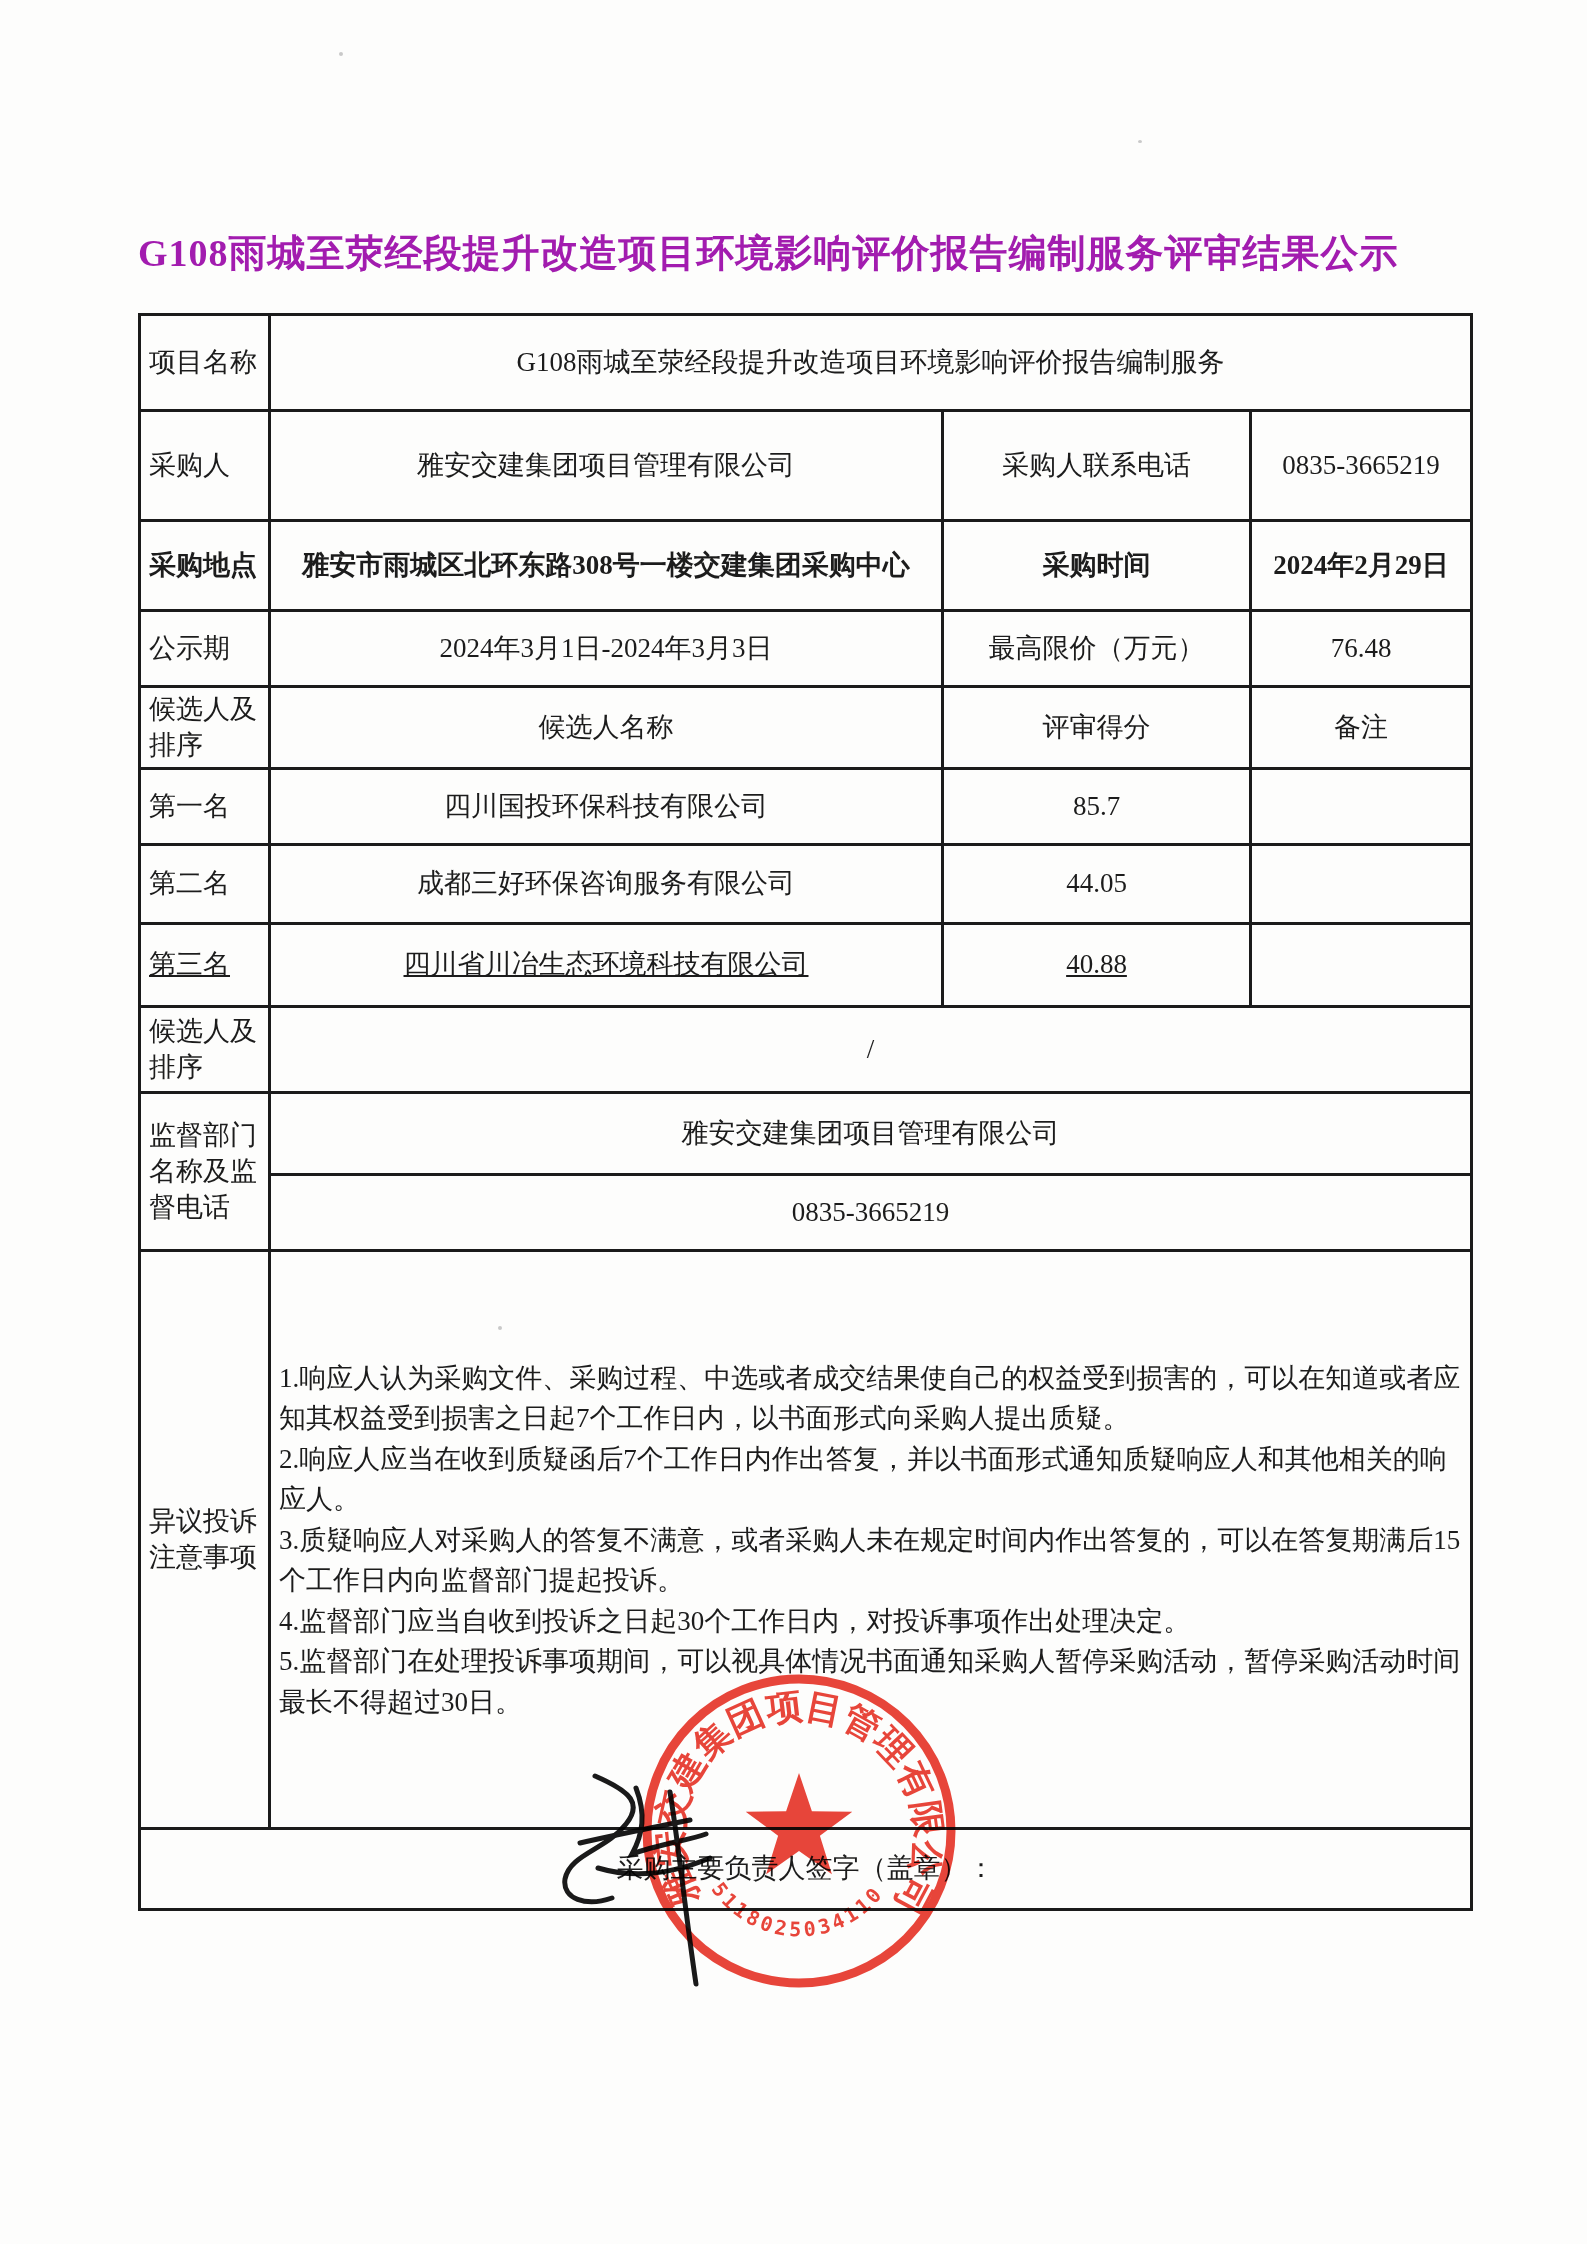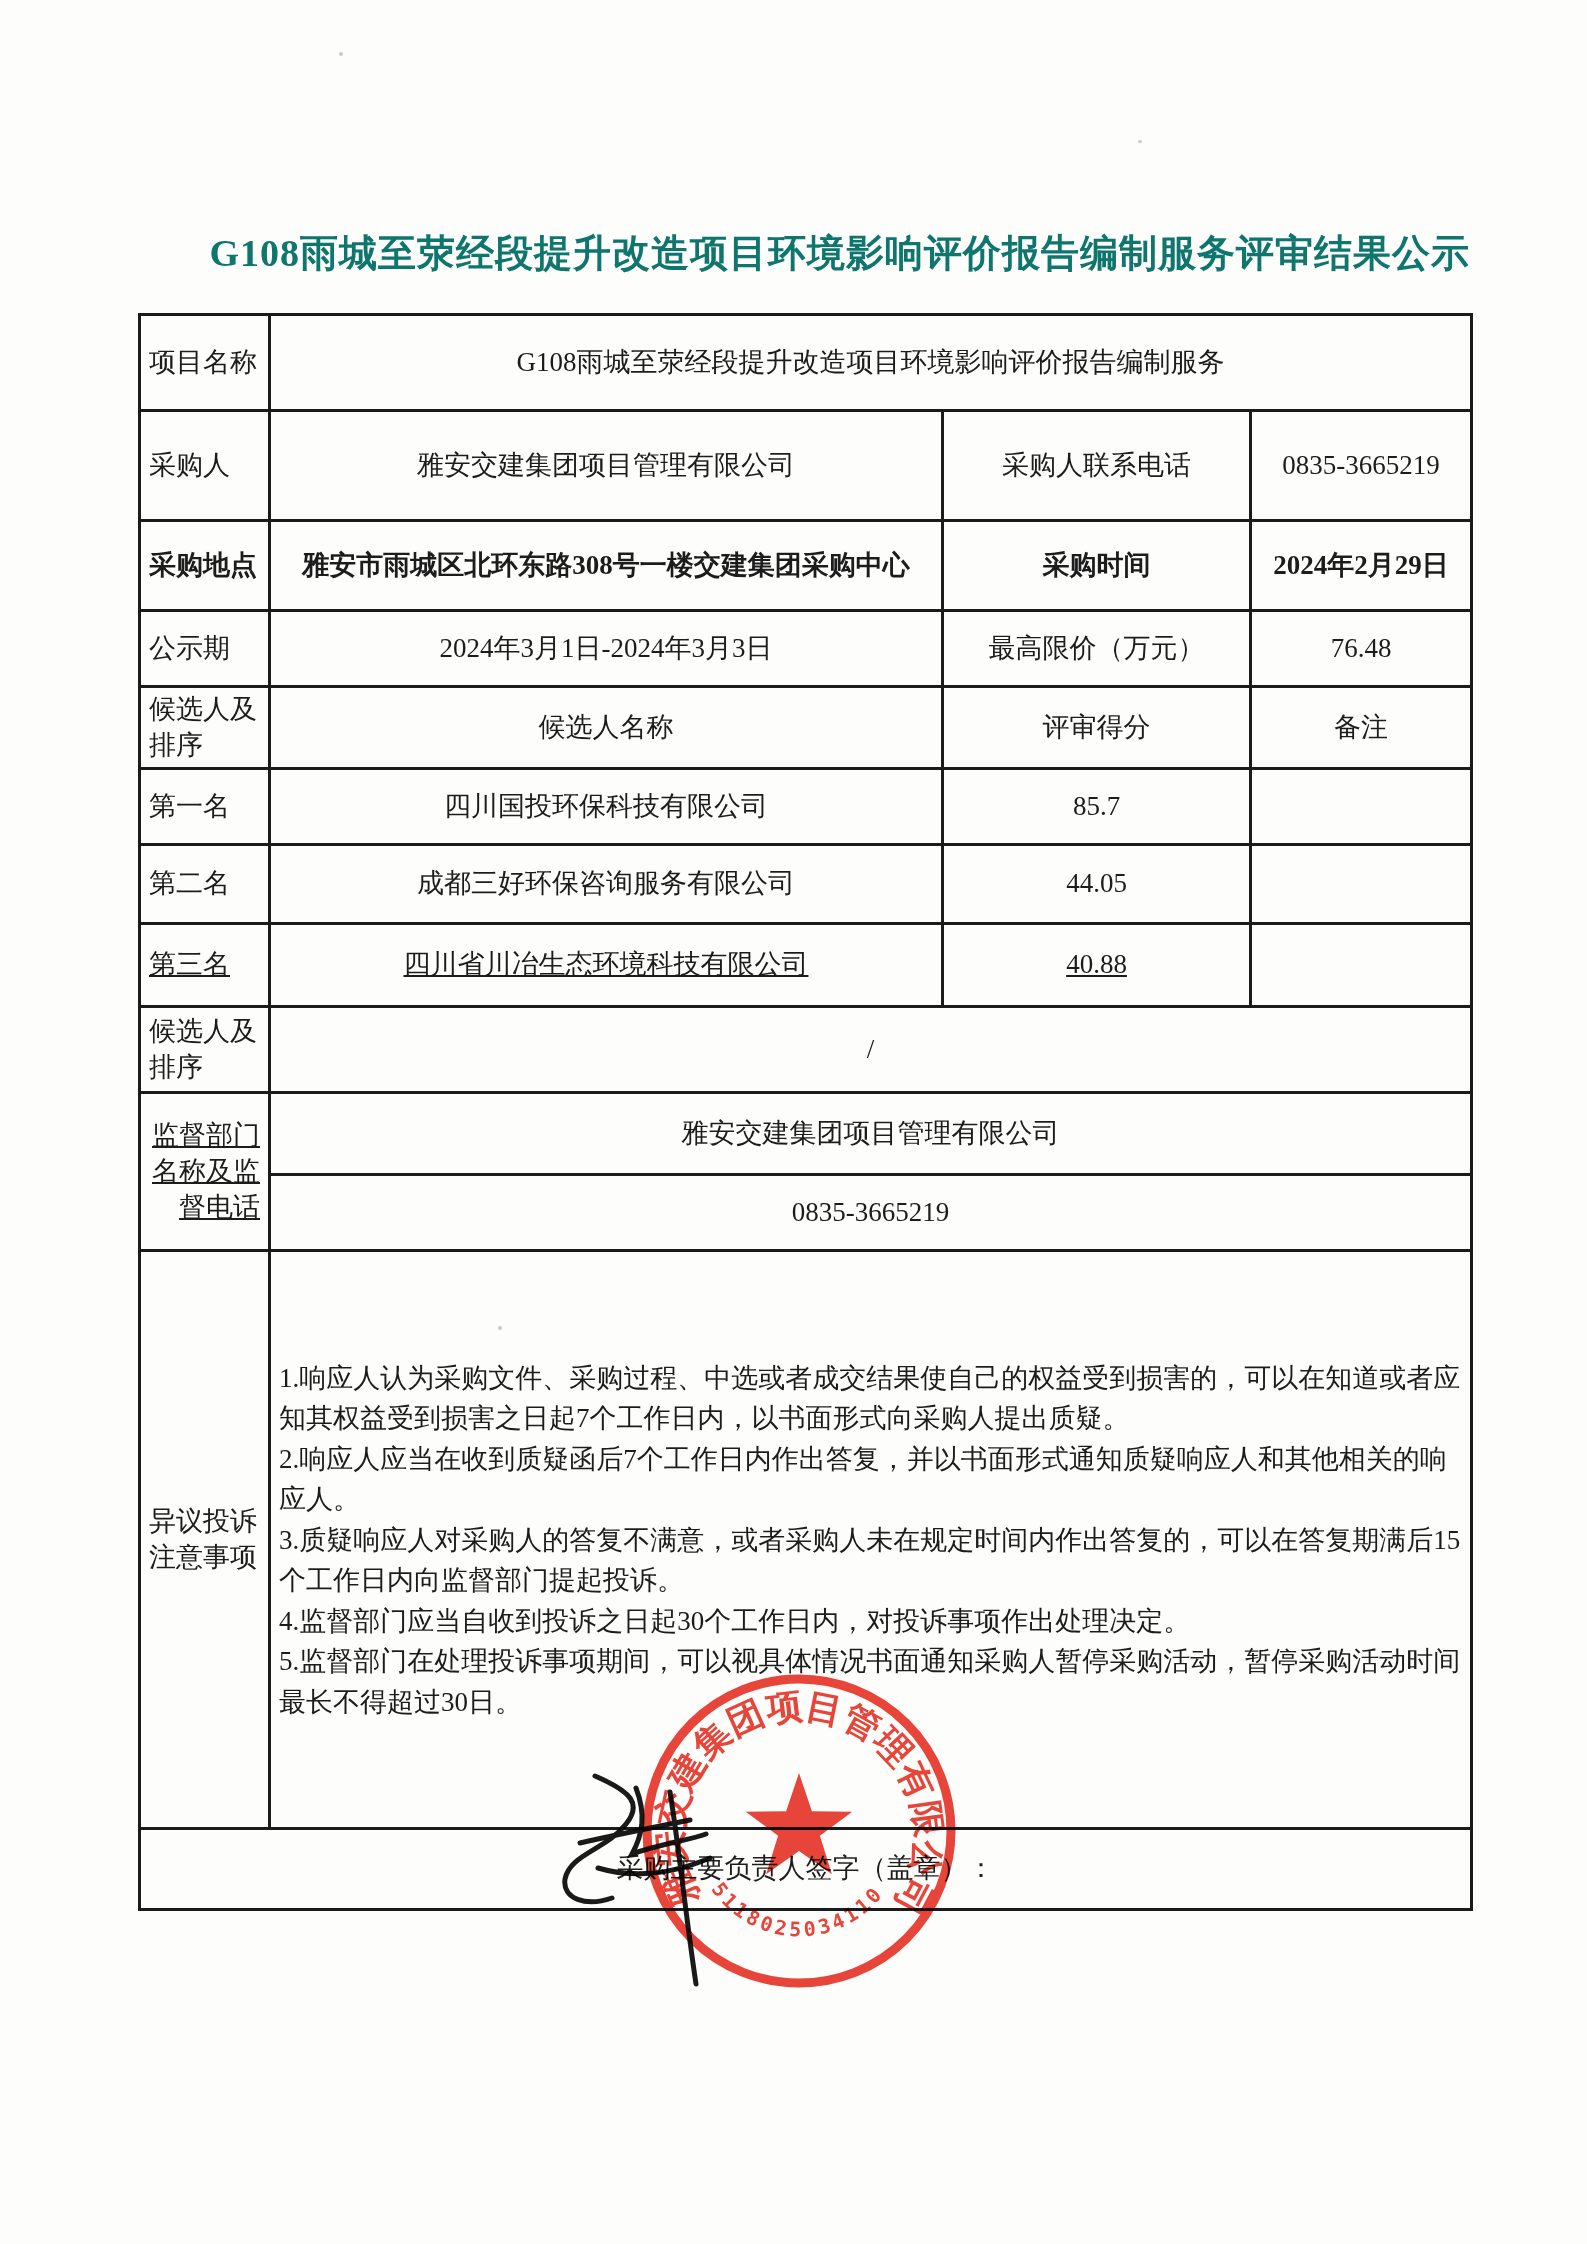--- a/index.html
+++ b/index.html
@@ -7,24 +7,24 @@
     width:1587px;height:2244px;
     background:#fdfdfc;
     font-family:"Liberation Serif","DejaVu Serif",serif;
     color:#1c1c1c;
     position:relative;
     overflow:hidden;
   }
   .doc-title{
     position:absolute;
     left:138px;top:203px;width:1332px;
-    text-align:right;
+    text-align:left;
     font-size:38px;font-weight:bold;
     letter-spacing:1px;
-    color:#0f766e;
+    color:#a21caf;
     white-space:nowrap;
   }
   table.main{
     position:absolute;left:138px;top:313px;
     width:1332px;
     border-collapse:collapse;
     table-layout:fixed;
     font-size:27px;
     border-radius:23px;
   }
@@ -34,21 +34,21 @@
   table.main col.c4{width:221px;}
   table.main td{
     border:3px solid #1b1b1b;
     padding:4px 8px;
     vertical-align:middle;
     line-height:1.32;
   }
   td.left{text-align:center;}
   td.center{text-align:center;}
   td.label{text-align:left;}
-  td.label-c{text-align:right;padding-left:2px;padding-right:2px;text-decoration:underline;}
+  td.label-c{text-align:left;padding-left:2px;padding-right:2px;}
   .r1{height:96px;} .r2{height:110px;} .r3{height:90px;font-weight:bold;} .r4{height:76px;}
   .r5{height:73px;} .r6{height:76px;} .r7{height:79px;} .r8{height:83px;text-decoration:underline;}
   .r9{height:86px;} .r10a{height:82px;} .r10b{height:76px;}
   .r11{height:578px;} .r12{height:81px;}
   .complaint-cell{vertical-align:middle;padding:10px 14px;}
   .complaint-item{
     font-size:27px;line-height:1.5;text-align:left;
   }
   
   .stamp{

